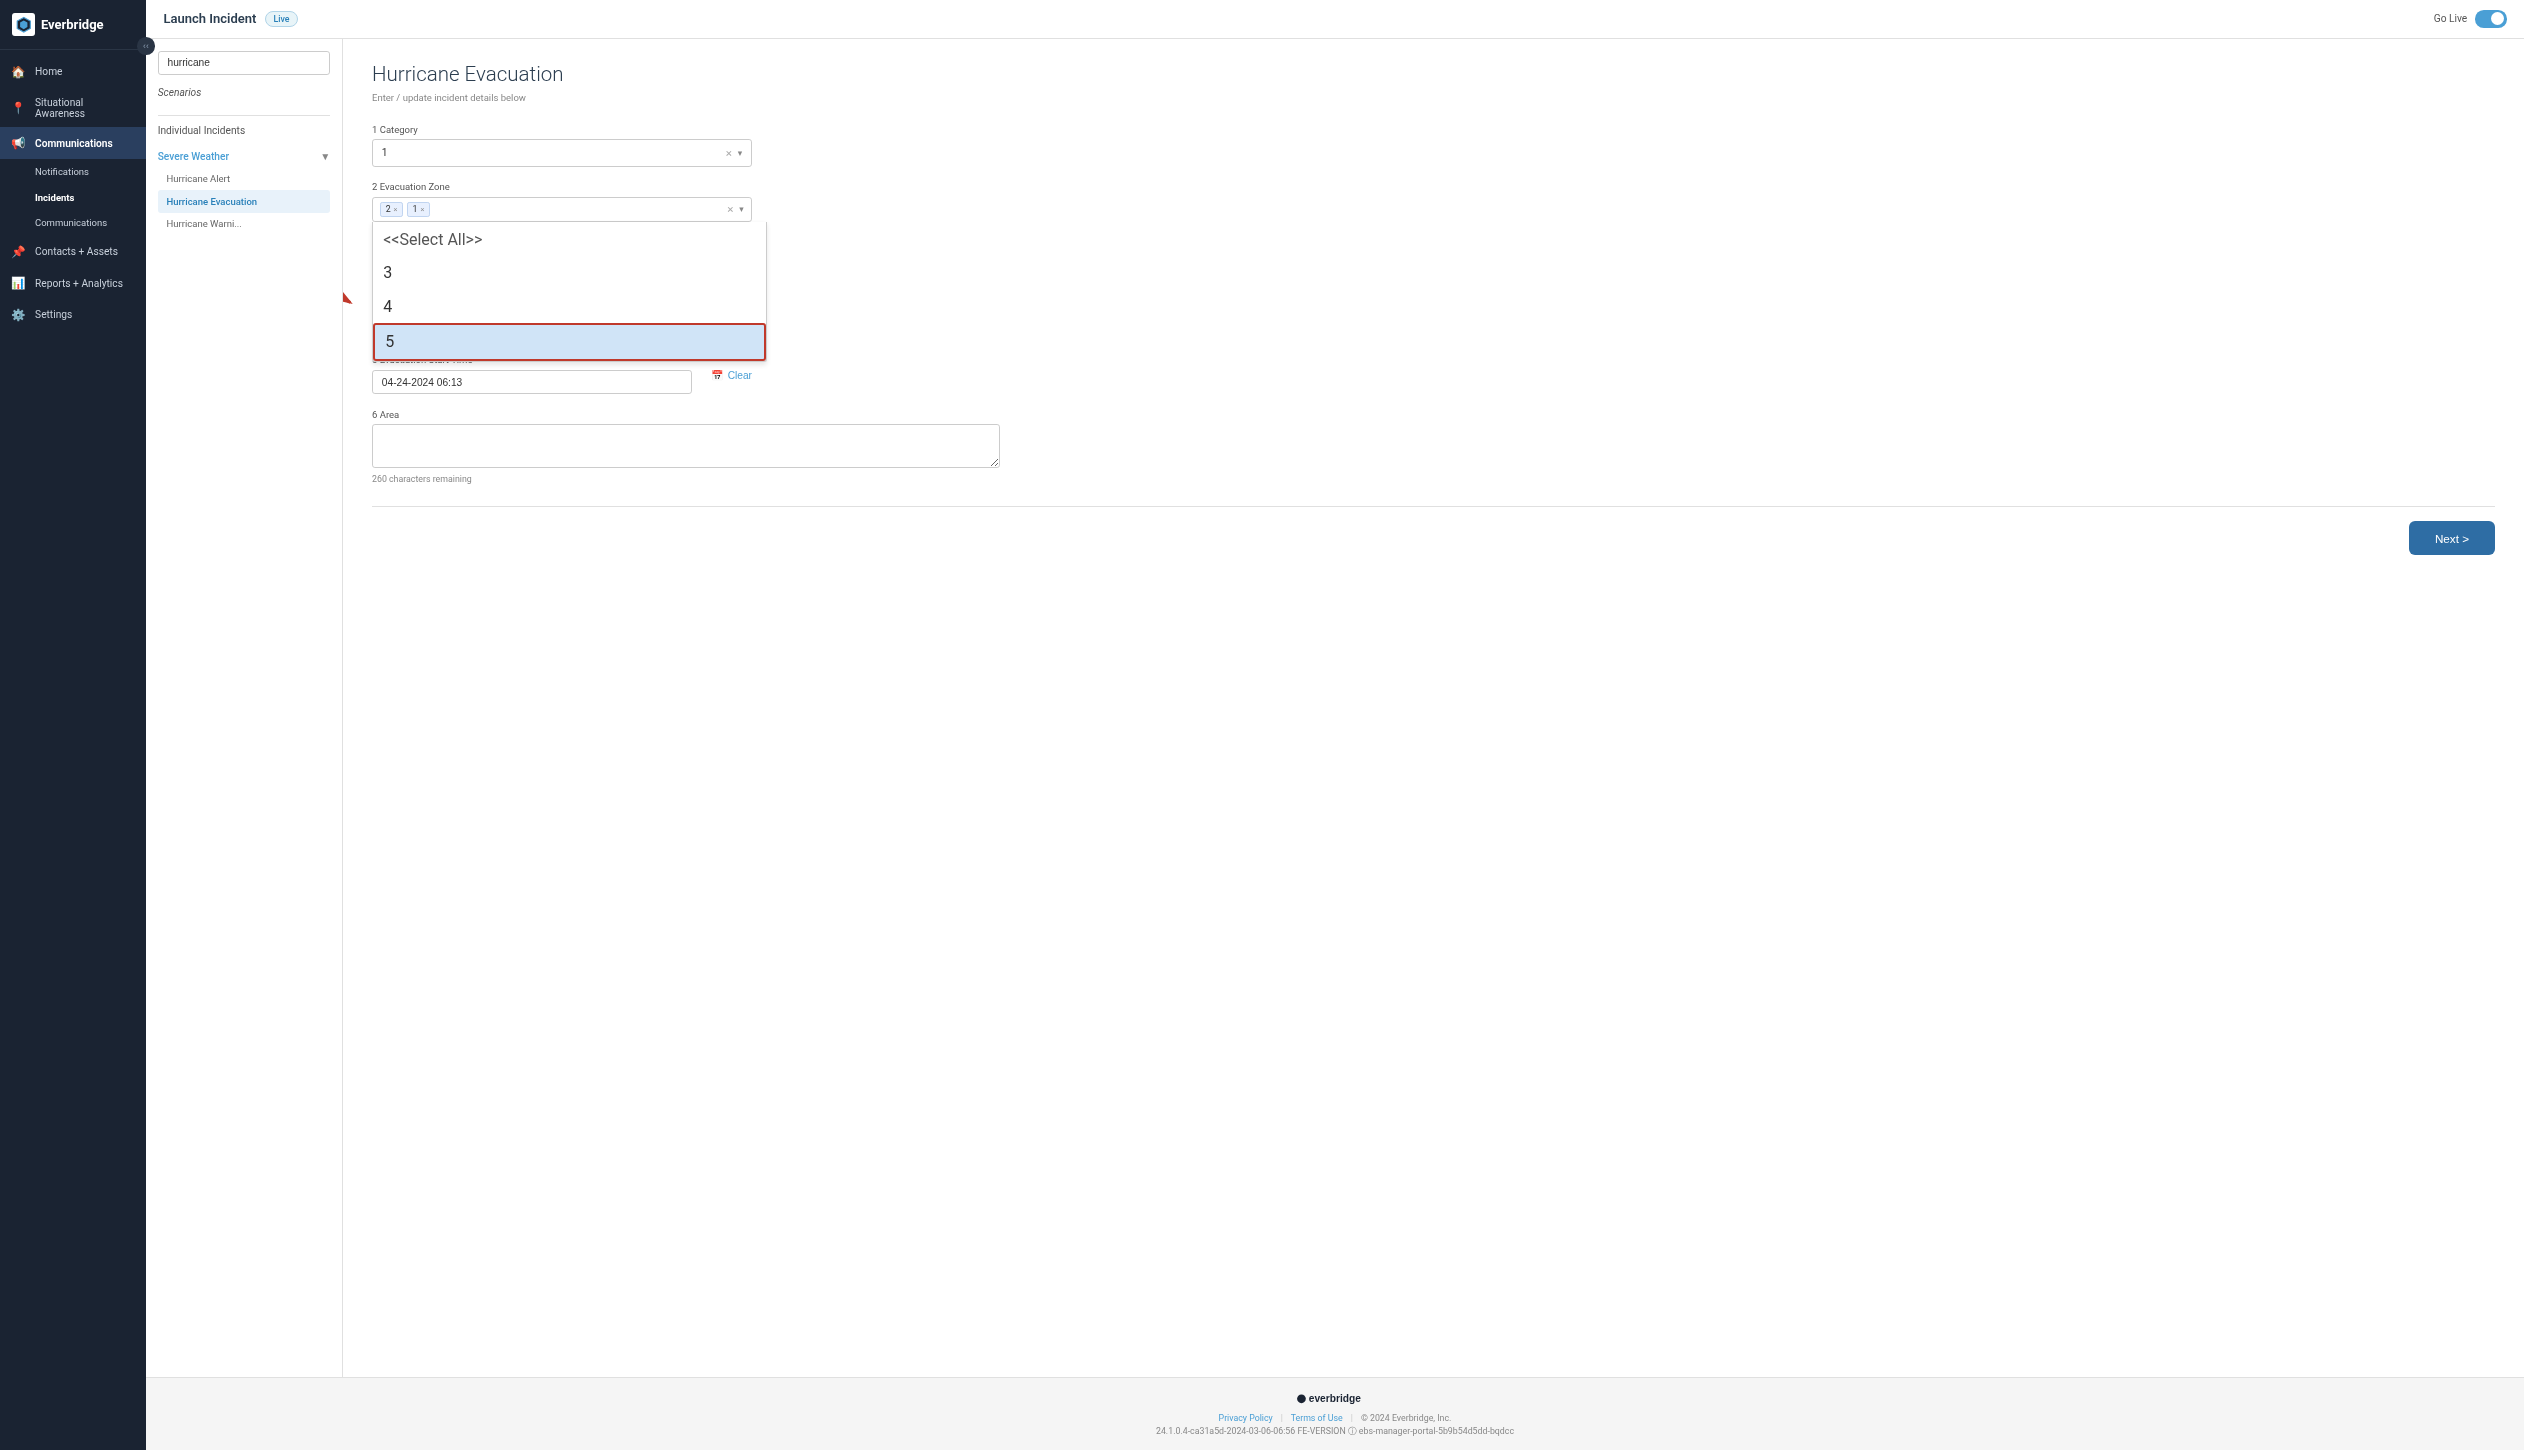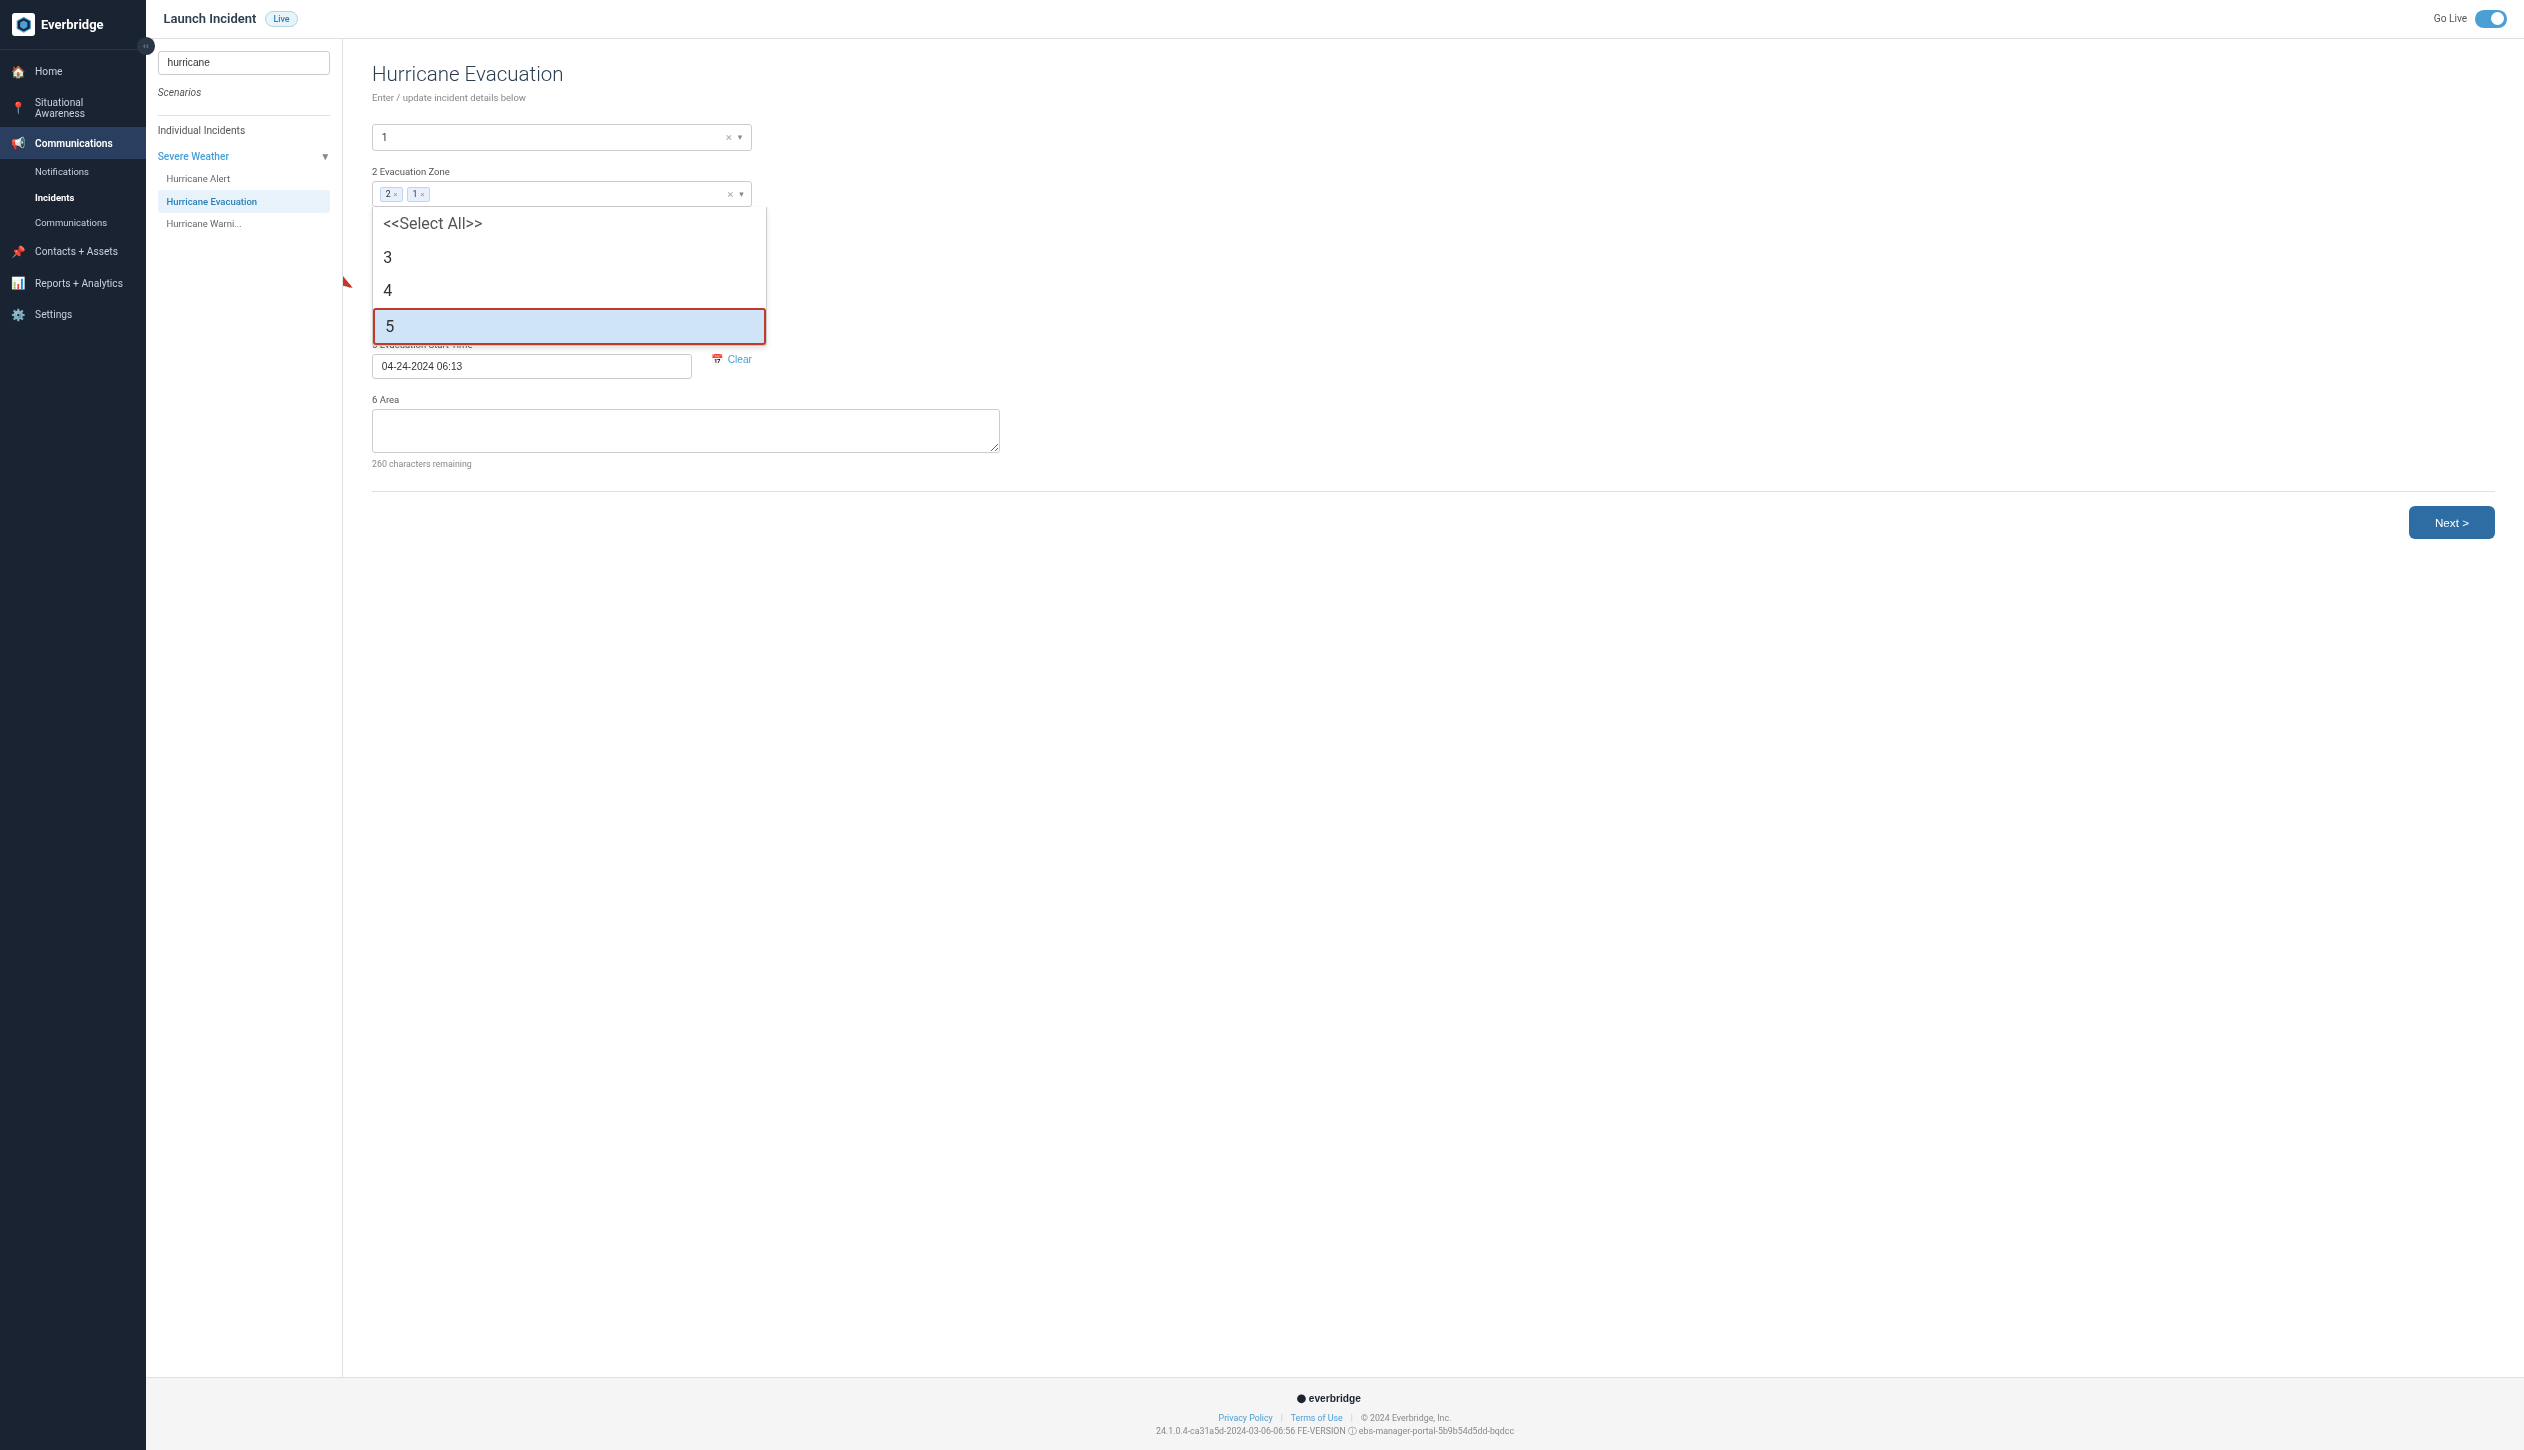--- a/index.html
+++ b/index.html
@@ -494,20 +494,24 @@
       <div class="incident-item">
         <span>Hurricane Warni...</span>
       </div>
     </div>
 
     <div class="right-panel">
       <h1 class="incident-title">Hurricane Evacuation</h1>
       <p class="incident-subtitle">Enter / update incident details below</p>
 
       <div class="field-section">
+        <div class="field-label">
+          <span>1</span>
+          <span> Category</span>
+        </div>
         <div class="select-field">
           <span class="select-field-value">1</span>
           <div class="select-field-icons">
             <span class="select-clear">×</span>
             <span class="select-arrow">▾</span>
           </div>
         </div>
       </div>
 
       <div class="field-section">

